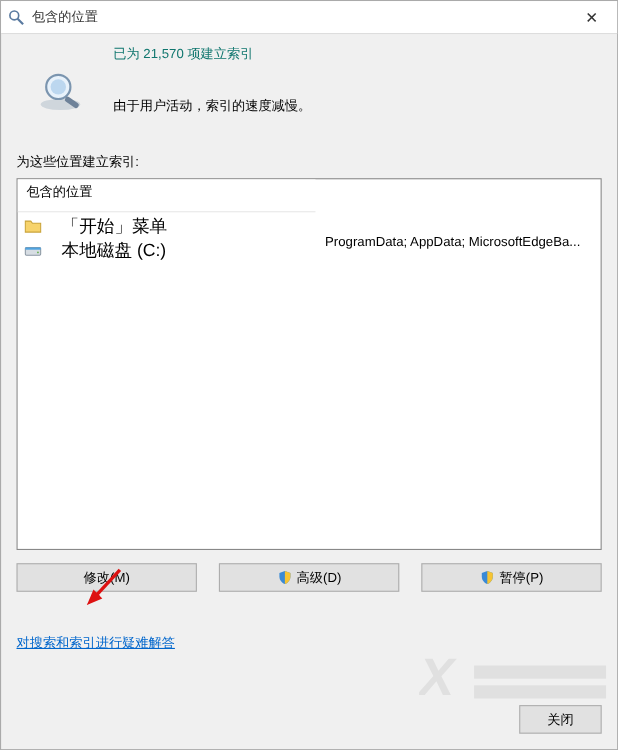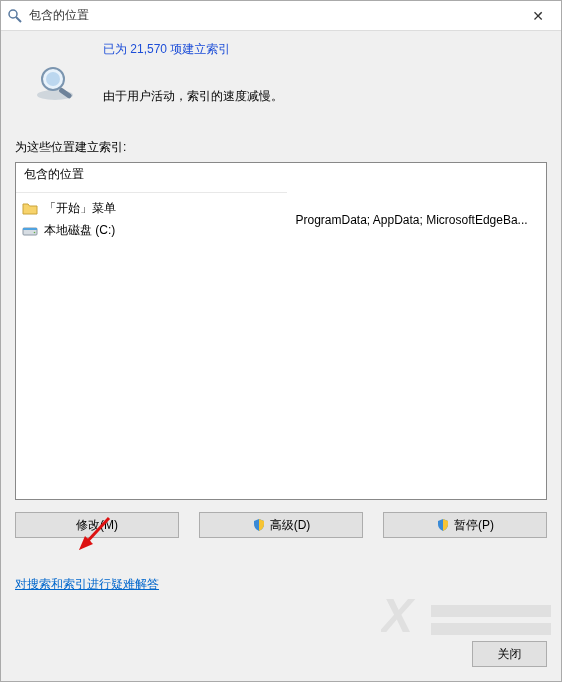--- a/index.html
+++ b/index.html
@@ -41,21 +41,21 @@
     flex: 1;
     padding: 10px 14px 14px 14px;
     display: flex; flex-direction: column;
   }
   .status-block {
     display: flex; align-items: flex-start;
     margin-bottom: 30px;
     padding-left: 18px;
   }
   .status-text-col { padding-left: 22px; padding-top: 0px; }
-  .status-line1 { font-size: 12px; color: #1d4ed8; margin-bottom: 30px; }
+  .status-line1 { font-size: 12px; color: #0f766e; margin-bottom: 30px; }
   .status-line2 { font-size: 12px; color: #000; }
   .big-icon {
     width: 48px; height: 48px;
     margin-top: 20px;
   }
 
   .section-label { font-size: 12px; color: #000; margin-bottom: 6px; }
 
   .listframe {
     border: 1px solid #888;
@@ -77,27 +77,28 @@
     color: #000;
     background: #fff;
     border-bottom: 1px solid #e8e8e8;
   }
   .collist {
     flex: 1;
     padding: 2px 0;
   }
   .row {
     height: 22px;
-    display: flex; align-items: flex-end;
+    display: flex; align-items: center;
     padding: 0 6px;
-    font-size: 12px;
+    font-size: 16px;
     color: #000;
     white-space: nowrap;
     overflow: hidden;
     text-overflow: ellipsis;
+    gap: 12px;
   }
   .row .ricon {
     width: 16px; height: 16px;
     margin-right: 6px;
     flex: none;
   }
   .exclude-cell {
     padding: 0 8px;
     height: 22px; line-height: 22px;
     font-size: 12px;

